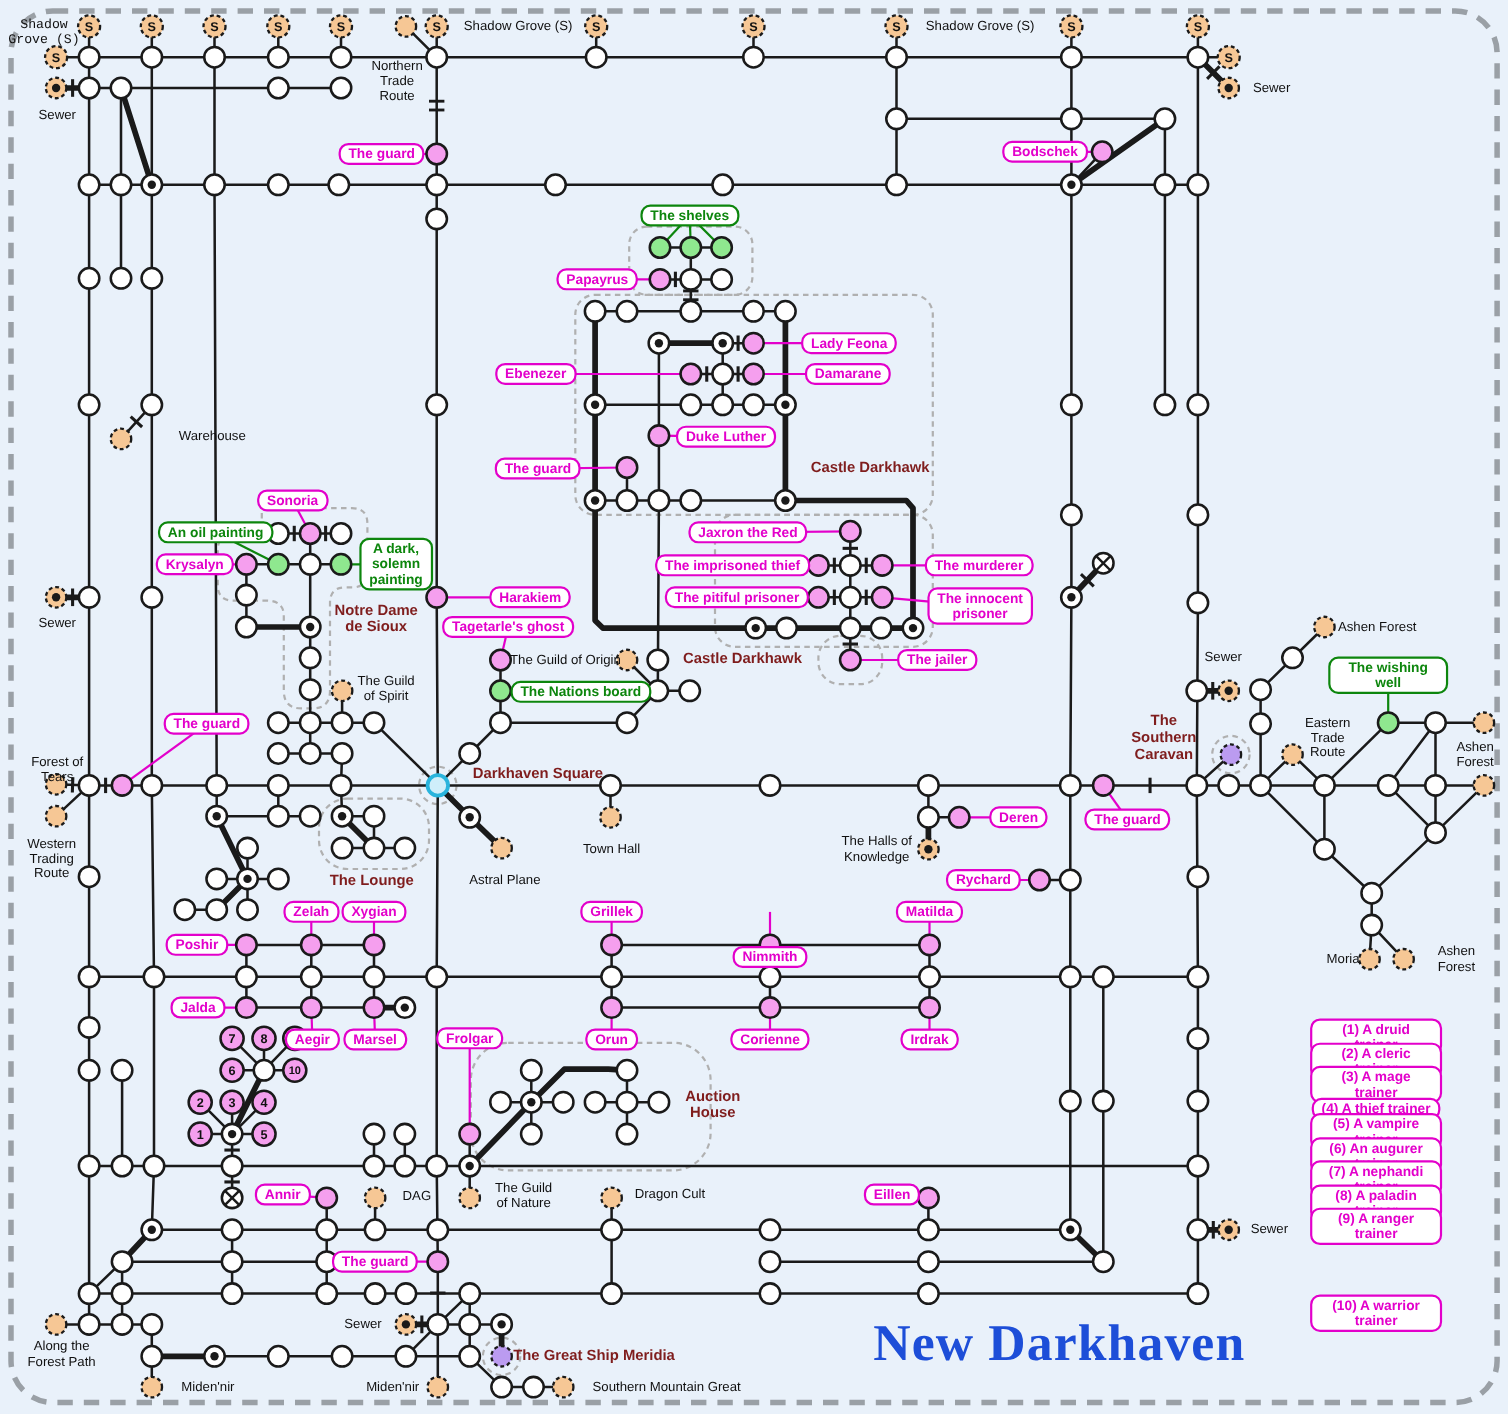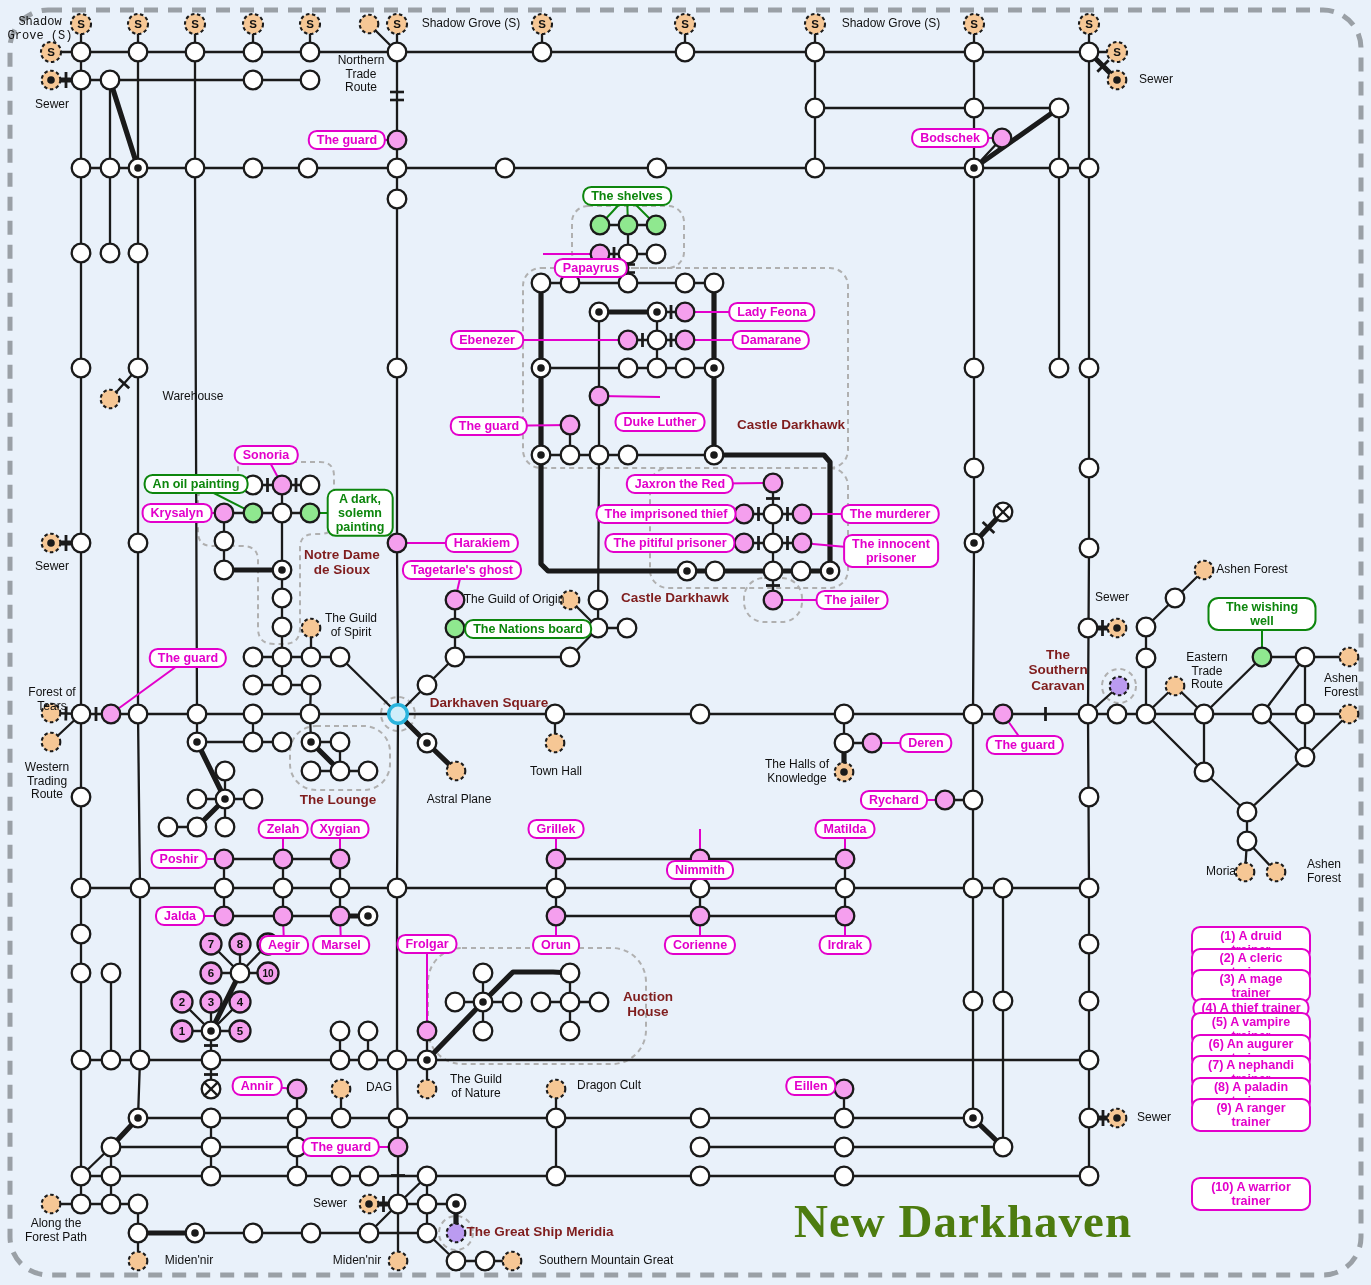--- a/index.html
+++ b/index.html
@@ -11,21 +11,21 @@
   .lb{position:absolute;transform:translate(-50%,-50%);white-space:pre-line;text-align:center;
       line-height:1.13;font-family:"Liberation Sans",sans-serif;}
   .lb-p{background:#fff;border:2px solid var(--lp);color:var(--lp);border-radius:9px;
         padding:1px 7px;font-weight:bold;font-size:12.5px;}
   .lb-g{background:#fff;border:2px solid var(--lg);color:var(--lg);border-radius:9px;
         padding:1px 7px;font-weight:bold;font-size:12.5px;}
   .lb-k{font-size:12px;color:#101010;font-weight:500;}
   .lb-gr{font-size:13.5px;color:#7f1d1d;font-weight:bold;}
   .map-title{position:absolute;transform:translate(-50%,-50%);
         font-family:"Liberation Serif",serif;font-weight:bold;font-size:47px;
-        color:#4d7c0f;letter-spacing:1px;white-space:nowrap;}
+        color:#1d4ed8;letter-spacing:1px;white-space:nowrap;}
 </style>
 </head>
 <body>
 
 <div id="stage">
   <svg id="map-svg" width="1371" height="1285" viewBox="0 0 1371 1285">
       <rect x="10" y="10" width="1351" height="1265" rx="38" fill="none" stroke="#9aa0a6" stroke-width="5" stroke-dasharray="14 10"></rect>
       <rect fill="none" stroke="#b0b0b0" stroke-width="2" stroke-dasharray="5 4" x="523" y="268" width="325" height="200" rx="18"></rect>
       <rect fill="none" stroke="#b0b0b0" stroke-width="2" stroke-dasharray="5 4" x="572" y="206" width="112" height="62" rx="16"></rect>
       <rect fill="none" stroke="#b0b0b0" stroke-width="2" stroke-dasharray="5 4" x="650" y="468" width="198" height="120" rx="18"></rect>
@@ -1370,25 +1370,25 @@
       <g>
         <circle cx="1089" cy="944" stroke="#1a1a1a" stroke-width="2.3" r="9.3" fill="#fff"></circle>
       </g>
       <g>
         <circle cx="1089" cy="1001" stroke="#1a1a1a" stroke-width="2.3" r="9.3" fill="#fff"></circle>
       </g>
     </svg>
   <div id="labels">
       <div class="lb lb-p" style="left: 347px; top: 140px;">The guard</div>
       <div class="lb lb-p" style="left: 950px; top: 138px;">Bodschek</div>
-      <div class="lb lb-p" style="left: 543px; top: 268px; margin-left: 48px;">Papayrus</div>
+      <div class="lb lb-p" style="left: 543px; top: 254px;">Papayrus</div>
       <div class="lb lb-p" style="left: 772px; top: 312px;">Lady Feona</div>
       <div class="lb lb-p" style="left: 487px; top: 340px;">Ebenezer</div>
       <div class="lb lb-p" style="left: 771px; top: 340px;">Damarane</div>
-      <div class="lb lb-p" style="left: 660px; top: 397px; margin-top: 25px;">Duke Luther</div>
+      <div class="lb lb-p" style="left: 660px; top: 397px;">Duke Luther</div>
       <div class="lb lb-p" style="left: 489px; top: 426px;">The guard</div>
       <div class="lb lb-p" style="left: 680px; top: 484px;">Jaxron the Red</div>
       <div class="lb lb-p" style="left: 666px; top: 514px;">The imprisoned thief</div>
       <div class="lb lb-p" style="left: 890px; top: 514px;">The murderer</div>
       <div class="lb lb-p" style="left: 670px; top: 543px;">The pitiful prisoner</div>
       <div class="lb lb-p" style="left: 891px; top: 551px;">The innocent
 prisoner</div>
       <div class="lb lb-p" style="left: 852px; top: 600px;">The jailer</div>
       <div class="lb lb-p" style="left: 266px; top: 455px;">Sonoria</div>
       <div class="lb lb-p" style="left: 177px; top: 513px;">Krysalyn</div>
@@ -1413,21 +1413,21 @@
       <div class="lb lb-p" style="left: 427px; top: 944px;">Frolgar</div>
       <div class="lb lb-p" style="left: 257px; top: 1086px;">Annir</div>
       <div class="lb lb-p" style="left: 811px; top: 1086px;">Eillen</div>
       <div class="lb lb-p" style="left: 341px; top: 1147px;">The guard</div>
       <div class="lb lb-g" style="left: 627px; top: 196px;">The shelves</div>
       <div class="lb lb-g" style="left: 196px; top: 484px;">An oil painting</div>
       <div class="lb lb-g" style="left: 360px; top: 513px;">A dark,
 solemn
 painting</div>
       <div class="lb lb-g" style="left: 528px; top: 629px;">The Nations board</div>
-      <div class="lb lb-g" style="left: 1262px; top: 614px; border-radius: 11px;">The wishing well</div>
+      <div class="lb lb-g" style="left: 1262px; top: 614px;">The wishing well</div>
       <div class="lb lb-k" style="left: 40px; top: 30px; font-family: Liberation Mono, monospace;">Shadow
 Grove (S)</div>
       <div class="lb lb-k" style="left: 471px; top: 24px;">Shadow Grove (S)</div>
       <div class="lb lb-k" style="left: 891px; top: 24px;">Shadow Grove (S)</div>
       <div class="lb lb-k" style="left: 361px; top: 74px;">Northern
 Trade
 Route</div>
       <div class="lb lb-k" style="left: 52px; top: 105px;">Sewer</div>
       <div class="lb lb-k" style="left: 1156px; top: 80px;">Sewer</div>
       <div class="lb lb-k" style="left: 193px; top: 397px;">Warehouse</div>

